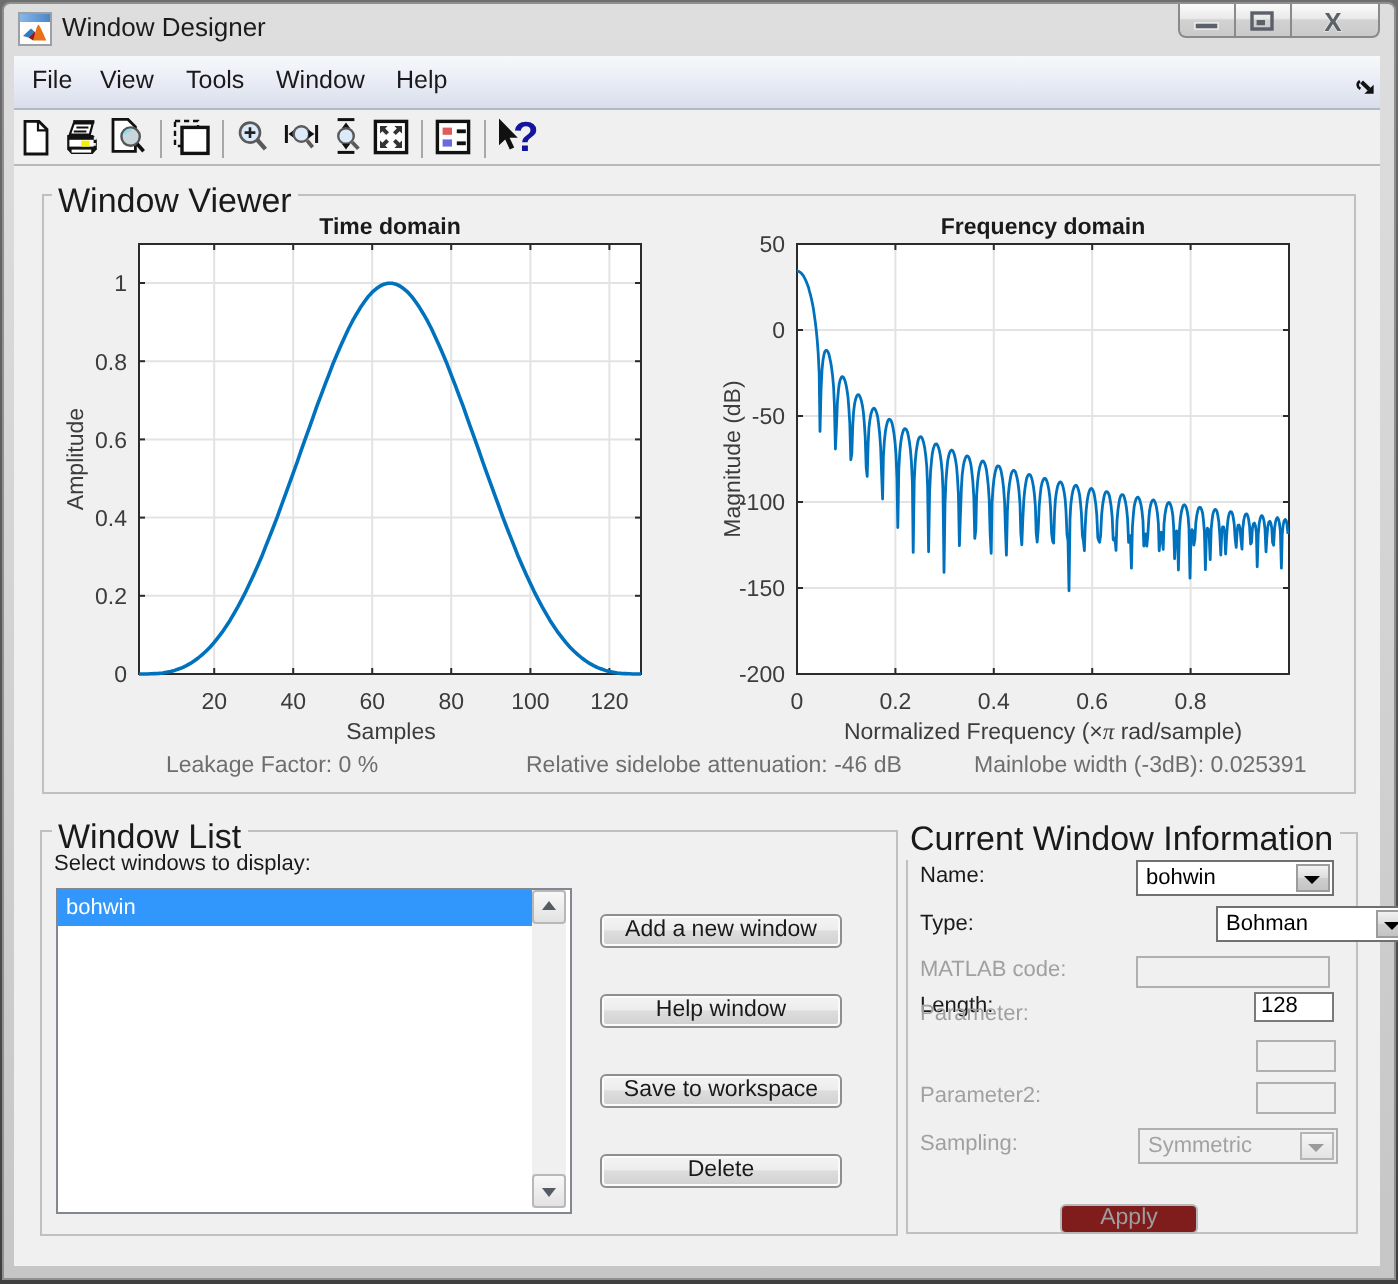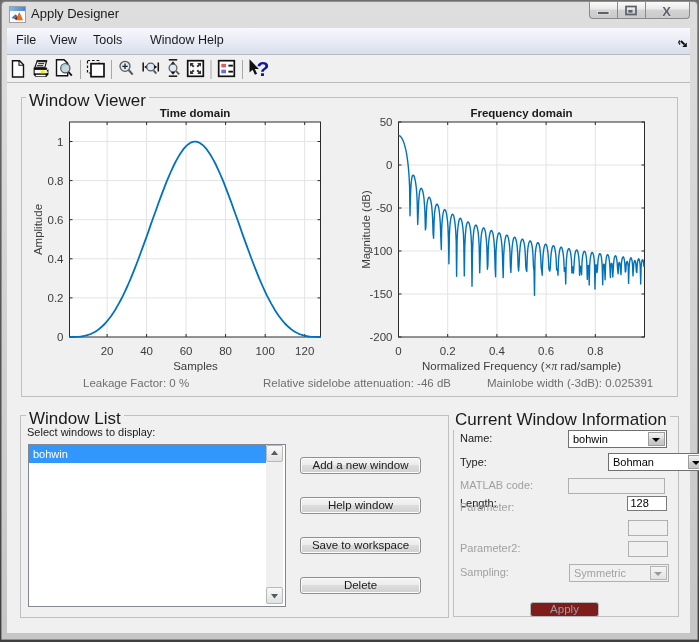--- a/index.html
+++ b/index.html
@@ -37,37 +37,37 @@
 <div id="client"></div>
 
 <div id="ticon">
     <div class="tb"></div>
   <svg class="abs" style="left:1px;top:4px" width="13" height="10" viewBox="0 0 13 10">
     <polygon points="0.5,7 4.5,3.2 6.2,4.8 3.2,7.8" fill="#2e7bc4"></polygon>
     <polygon points="3.2,7.8 6.2,4.8 7.4,6.4 5.6,9.2" fill="#8c1f1f"></polygon>
     <path d="M5.6 9.2 C6.6 5.5 7.2 2.2 8.2 1.2 C9.2 2.2 10.8 6.2 12.2 9.2 Z" fill="#e8711a"></path>
   </svg>
 </div>
-<div id="ttext">Apply Designer</div>
+<div id="ttext">Window Designer</div>
 
 <div class="cb" style="left:589px;width:27px;border-radius:0 0 0 4px;"></div>
 <div class="cb" style="left:617px;width:27px;"></div>
 <div class="cb" style="left:645px;width:43px;border-radius:0 0 4px 0;"></div>
 <svg class="abs" style="left:589px;top:2px" width="101" height="17" viewBox="0 0 101 17">
   <rect x="8.5" y="9.5" width="11.5" height="3" fill="#5b6069" stroke="#f2f2f2" stroke-width="0.7"></rect>
   <rect x="37" y="4.5" width="10" height="8" fill="none" stroke="#5b6069" stroke-width="1.7"></rect>
   <rect x="39.3" y="8" width="4.2" height="2.6" fill="#5b6069"></rect>
   <text x="77.5" y="13.5" font-size="13px" font-weight="bold" fill="#5b6069" text-anchor="middle" stroke="#efefef" stroke-width="0.6" paint-order="stroke">X</text>
 </svg>
 
 <div id="menubar"></div>
 <div class="mi" style="left:16px;">File</div>
 <div class="mi" style="left:50px;">View</div>
 <div class="mi" style="left:93px;">Tools</div>
-<div class="mi" style="left:138px;margin-left:12px;">Window</div>
+<div class="mi" style="left:138px;">Window</div>
 <div class="mi" style="left:198px;">Help</div>
 <svg class="abs" style="left:677px;top:38px" width="12" height="12" viewBox="0 0 12 12">
 <path d="M3 2.6 c-1.7 1.1 -1.5 2.9 0.2 3.8" stroke="#111" stroke-width="1.3" fill="none"></path>
 <path d="M3.8 3 L7.6 6.6" stroke="#111" stroke-width="2"></path>
 <path d="M9.8 8.9 L9.8 4.4 L5.2 8.9 Z" fill="#111"></path>
 </svg>
 
 <div id="toolbar"></div>
 <svg class="abs" style="left:0;top:56px" width="280" height="26" viewBox="0 56 280 26">
 <g stroke="#a8a8a8">

